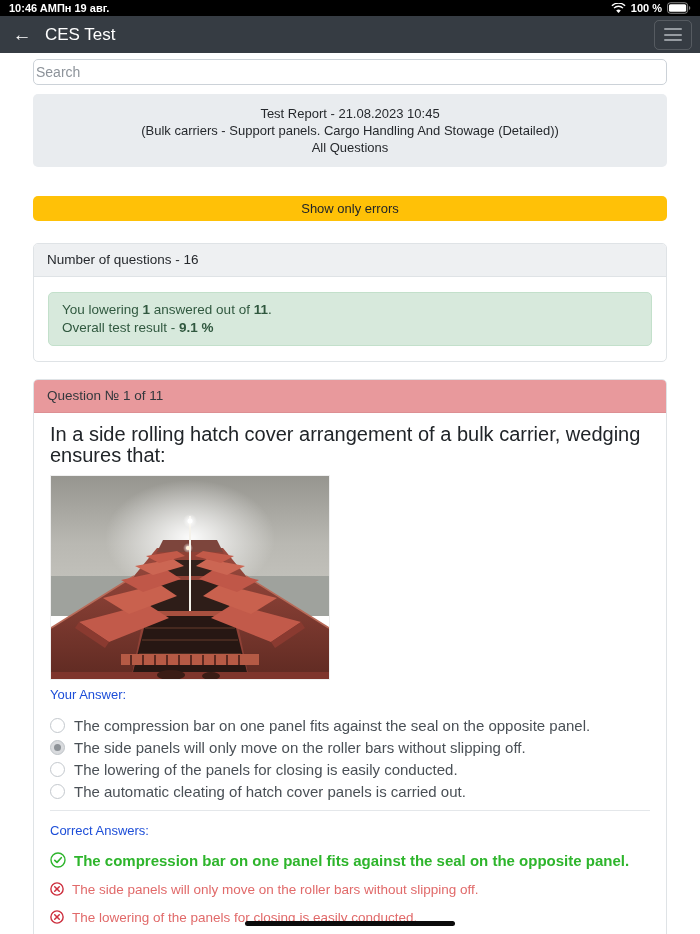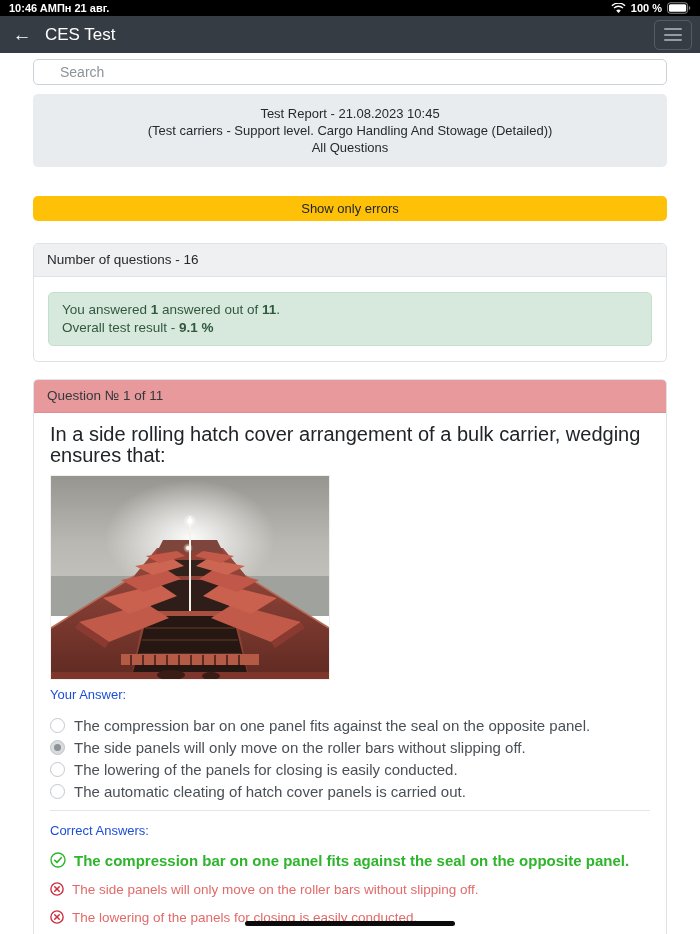--- a/index.html
+++ b/index.html
@@ -18,21 +18,21 @@
   .back-btn{width:28px;height:28px;border:none;background:transparent;color:#fff;
     font-size:19px;line-height:1;display:flex;align-items:center;justify-content:center;padding:0;cursor:pointer;}
   .nav-title{color:#fff;font-size:17px;margin-left:9px;font-weight:400;}
   .menu-btn{margin-left:auto;width:38px;height:30px;background:transparent;cursor:pointer;
     border:1px solid rgba(255,255,255,.16);border-radius:5px;display:flex;flex-direction:column;
     justify-content:center;align-items:center;gap:3.5px;padding:0;}
   .menu-btn span{display:block;width:18px;height:2px;background:#969ba1;border-radius:1px;}
   
   .page{padding:6px 33px 0;}
   .search-input{width:100%;box-sizing:border-box;height:26px;border:1px solid #ccd2d8;
-    border-radius:5px;padding:0 26px;font-size:14px;color:#212529;font-family:inherit;outline:none;}
+    border-radius:5px;padding:0 2px;font-size:14px;color:#212529;font-family:inherit;outline:none;}
   .search-input::placeholder{color:#8d939a;}
   .report-box{margin-top:9px;background:#e9ecef;border-radius:5px;padding:11px 14px;
     text-align:center;font-size:13px;line-height:17px;color:#26292d;}
   .errors-btn{margin-top:29px;width:100%;height:25px;background:#ffc107;border:none;cursor:pointer;
     border-radius:5px;font-size:13px;color:#212529;font-family:Liberation Sans, sans-serif;}
   .card{margin-top:22px;border:1px solid #dfe3e6;border-radius:5px;background:#fff;overflow:hidden;}
   .card-header{background:#eef0f2;border-bottom:1px solid #dfe3e6;padding:7px 13px;
     font-size:13.5px;line-height:18px;color:#26292d;}
   .card-header.pink{background:#e8999c;border-bottom-color:#dd8f93;color:#33383d;}
   .card-body{padding:15px 14px;}
@@ -61,21 +61,21 @@
   .answer.correct .icon{color:#2eb52c;}
   .home-indicator{position:absolute;left:245px;top:921px;width:210px;height:5px;
     border-radius:3px;background:#0b0b0b;cursor:grab;}
 </style>
 </head>
 <body>
 
 <div class="status-bar">
   <div class="status-left">
     <span>10:46 AM</span>
-    <span>Пн 21 авг.</span>
+    <span>Пн 19 авг.</span>
   </div>
   <div class="status-right">
     <span>
       <svg width="15" height="11" viewBox="0 0 16 12">
         <path d="M8 11 L5.5 8.2 A3.9 3.9 0 0 1 10.5 8.2 Z" fill="#fff"></path>
         <path d="M3.1 5.6 A7 7 0 0 1 12.9 5.6" stroke="#fff" stroke-width="1.5" fill="none"></path>
         <path d="M0.8 3 A10.4 10.4 0 0 1 15.2 3" stroke="#fff" stroke-width="1.5" fill="none"></path>
       </svg>
     </span>
     <span>100 %</span>
@@ -100,31 +100,31 @@
     <span></span>
   </button>
 </div>
 
 <div class="page">
 
   <input class="search-input" type="text" placeholder="Search" style="">
 
   <div class="report-box">
     <div>Test Report - 21.08.2023 10:45</div>
-    <div>(Test carriers - Support level. Cargo Handling And Stowage (Detailed))</div>
+    <div>(Bulk carriers - Support panels. Cargo Handling And Stowage (Detailed))</div>
     <div>All Questions</div>
   </div>
 
   <button class="errors-btn">Show only errors</button>
 
   <div class="card">
     <div class="card-header">Number of questions - 16</div>
     <div class="card-body">
       <div class="alert-success">
-        <div><span>You answered </span><b>1</b><span> answered out of </span><b>11</b><span>.</span></div>
+        <div><span>You lowering </span><b>1</b><span> answered out of </span><b>11</b><span>.</span></div>
         <div><span>Overall test result - </span><b>9.1 %</b></div>
       </div>
     </div>
   </div>
 
   <div class="card question-card">
     <div class="card-header pink">Question № 1 of 11</div>
     <div class="q-body">
       <p class="q-text">In a side rolling hatch cover arrangement of a bulk carrier, wedging ensures that:</p>
 

